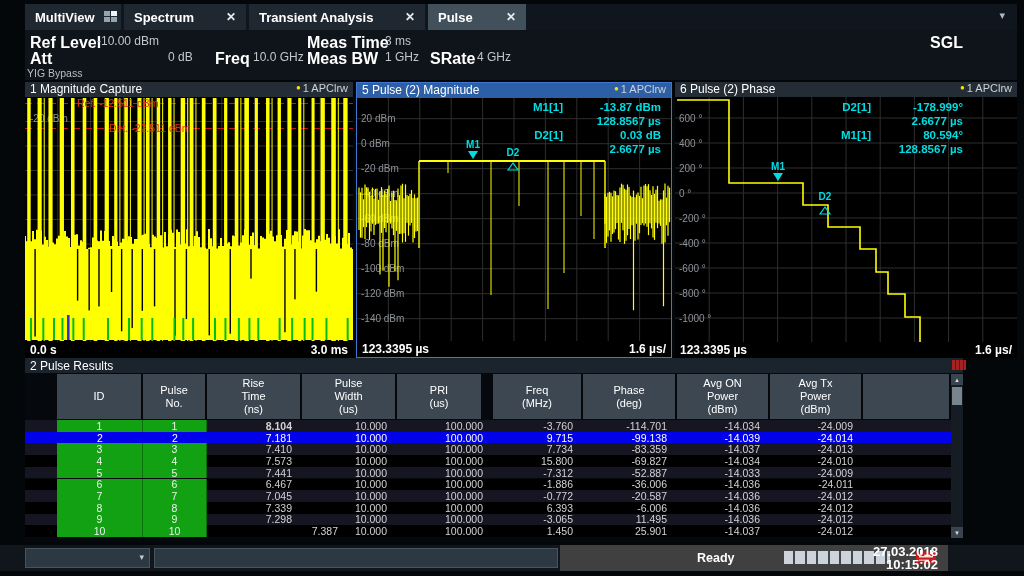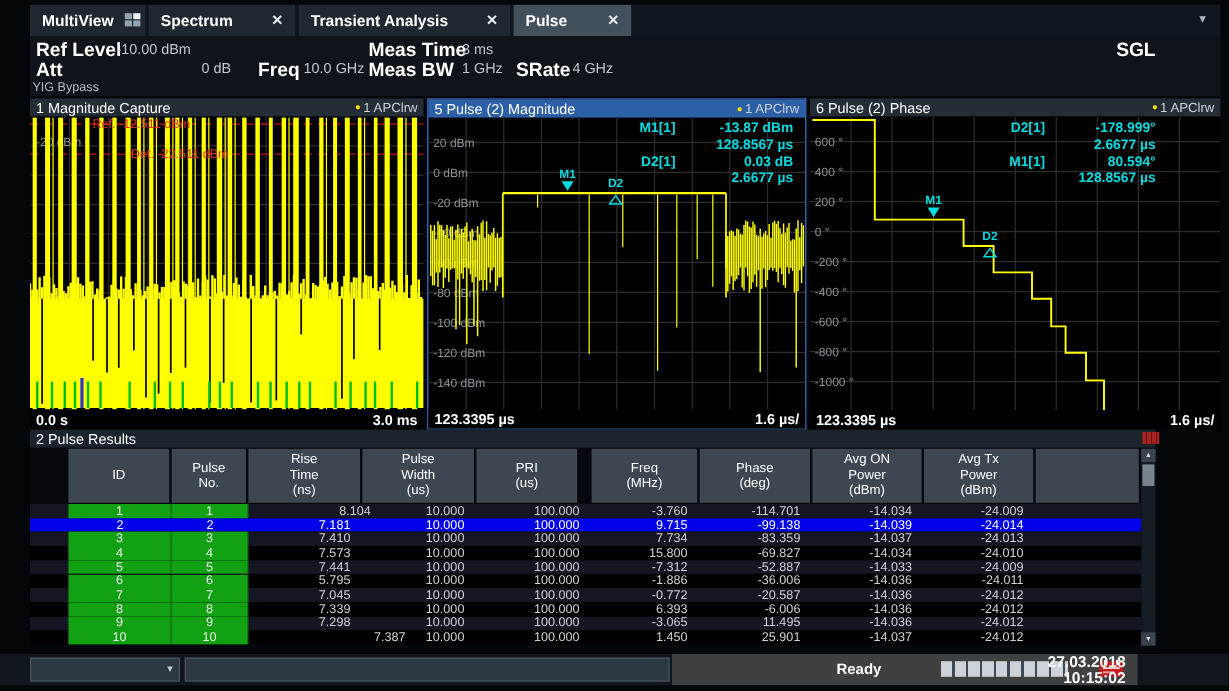--- a/index.html
+++ b/index.html
@@ -25,21 +25,21 @@
   
   #settings{position:absolute;left:25px;top:30px;width:992px;height:50px;background:#0e1419}
   .s-lbl{position:absolute;color:#fff;font-weight:bold;font-size:16px;white-space:nowrap}
   .s-val{position:absolute;color:#c2c7cc;font-size:12px;white-space:nowrap}
 
   
   .win{position:absolute;top:82px;height:276px;background:#000}
   #win1{left:25px;width:328px}
   #win5{left:356px;width:316px;border:1px solid #4076cf}
   #win6{left:675px;width:342px}
-  .win-header{height:15px;background:#242d35;display:flex;align-items:center;
+  .win-header{height:15px;background:#242d35;display:flex;align-items:flex-start;
     padding:0 5px;color:#fff;font-size:12px;white-space:nowrap}
   #win5 .win-header{background:#2d5fa6}
   .badge{margin-left:auto;font-size:11px;color:#ccd2d7;display:flex;align-items:center;gap:2px}
   .badge .dot{color:#ffdf00;font-size:8px;line-height:8px}
   .win-footer{position:absolute;bottom:0;left:0;right:0;height:16px;background:#000;color:#fff;
     font-size:12px;font-weight:bold;display:flex;justify-content:space-between;
     align-items:center;padding:0 5px}
   svg.plot{display:block}
 
   .readout{position:absolute;display:grid;column-gap:6px;font-weight:bold;font-size:11.5px;
@@ -670,21 +670,21 @@
           <div>Avg Tx</div>
           <div>Power</div>
           <div>(dBm)</div>
         </div>
         <div class="th" style="left: 838px; width: 86px;"></div>
       </div>
     <div id="tbody">
         <div class="tr" style="top: 0px; height: 11.7px; background: rgb(22, 22, 35);">
           <div class="td key" style="left: 32px; width: 86px;">1</div>
           <div class="td key" style="left: 118px; width: 64px;">1</div>
-          <div class="td num" style="left: 199px; width: 95px;">8.104</div>
+          <div class="td num" style="left: 182px; width: 95px; font-weight: bold;">8.104</div>
           <div class="td num" style="left: 277px; width: 95px;">10.000</div>
           <div class="td num" style="left: 372px; width: 96px;">100.000</div>
           <div class="td num" style="left: 468px; width: 90px;">-3.760</div>
           <div class="td num" style="left: 558px; width: 94px;">-114.701</div>
           <div class="td num" style="left: 652px; width: 93px;">-14.034</div>
           <div class="td num" style="left: 745px; width: 93px;">-24.009</div>
         </div>
         <div class="tr" style="top: 11.7px; height: 11.7px; background: rgb(2, 2, 234);">
           <div class="td " style="justify-content: center; left: 32px; width: 86px; color: rgb(255, 255, 255);">2</div>
           <div class="td " style="justify-content: center; left: 118px; width: 64px; color: rgb(255, 255, 255);">2</div>
@@ -725,21 +725,21 @@
           <div class="td num" style="left: 277px; width: 95px;">10.000</div>
           <div class="td num" style="left: 372px; width: 96px;">100.000</div>
           <div class="td num" style="left: 468px; width: 90px;">-7.312</div>
           <div class="td num" style="left: 558px; width: 94px;">-52.887</div>
           <div class="td num" style="left: 652px; width: 93px;">-14.033</div>
           <div class="td num" style="left: 745px; width: 93px;">-24.009</div>
         </div>
         <div class="tr" style="top: 58.5px; height: 11.7px; background: rgb(0, 0, 0);">
           <div class="td key" style="left: 32px; width: 86px;">6</div>
           <div class="td key" style="left: 118px; width: 64px;">6</div>
-          <div class="td num" style="left: 182px; width: 95px;">5.795</div>
+          <div class="td num" style="left: 182px; width: 95px;">6.467</div>
           <div class="td num" style="left: 277px; width: 95px;">10.000</div>
           <div class="td num" style="left: 372px; width: 96px;">100.000</div>
           <div class="td num" style="left: 468px; width: 90px;">-1.886</div>
           <div class="td num" style="left: 558px; width: 94px;">-36.006</div>
           <div class="td num" style="left: 652px; width: 93px;">-14.036</div>
           <div class="td num" style="left: 745px; width: 93px;">-24.011</div>
         </div>
         <div class="tr" style="top: 70.2px; height: 11.7px; background: rgb(22, 22, 35);">
           <div class="td key" style="left: 32px; width: 86px;">7</div>
           <div class="td key" style="left: 118px; width: 64px;">7</div>

